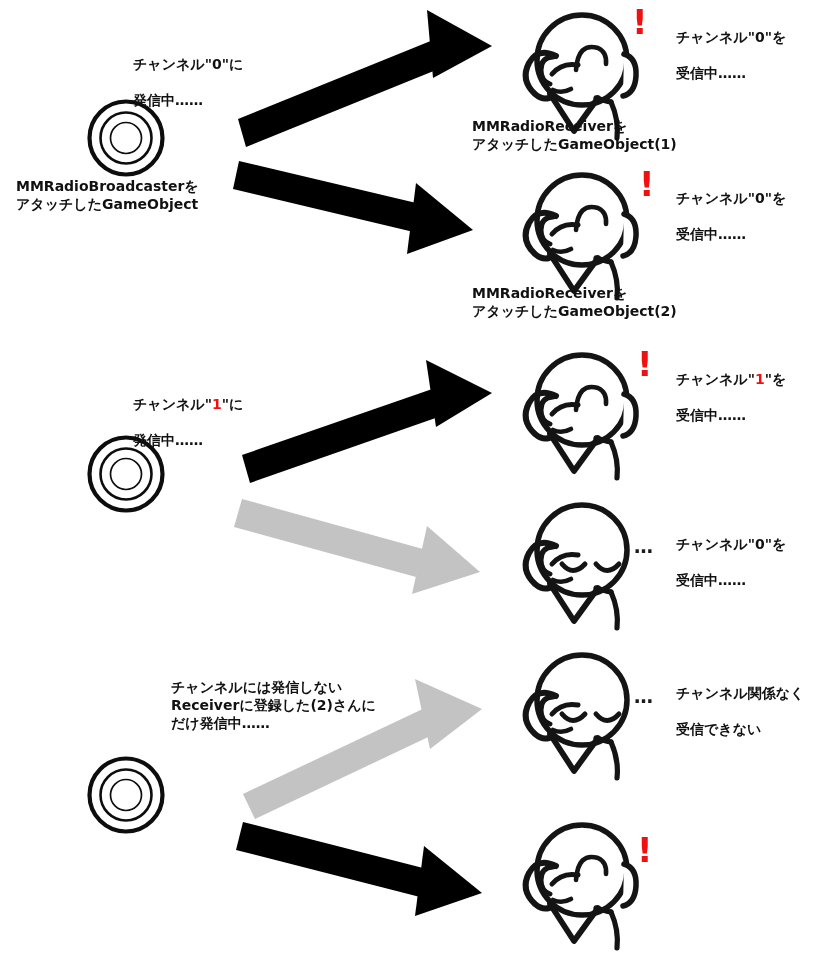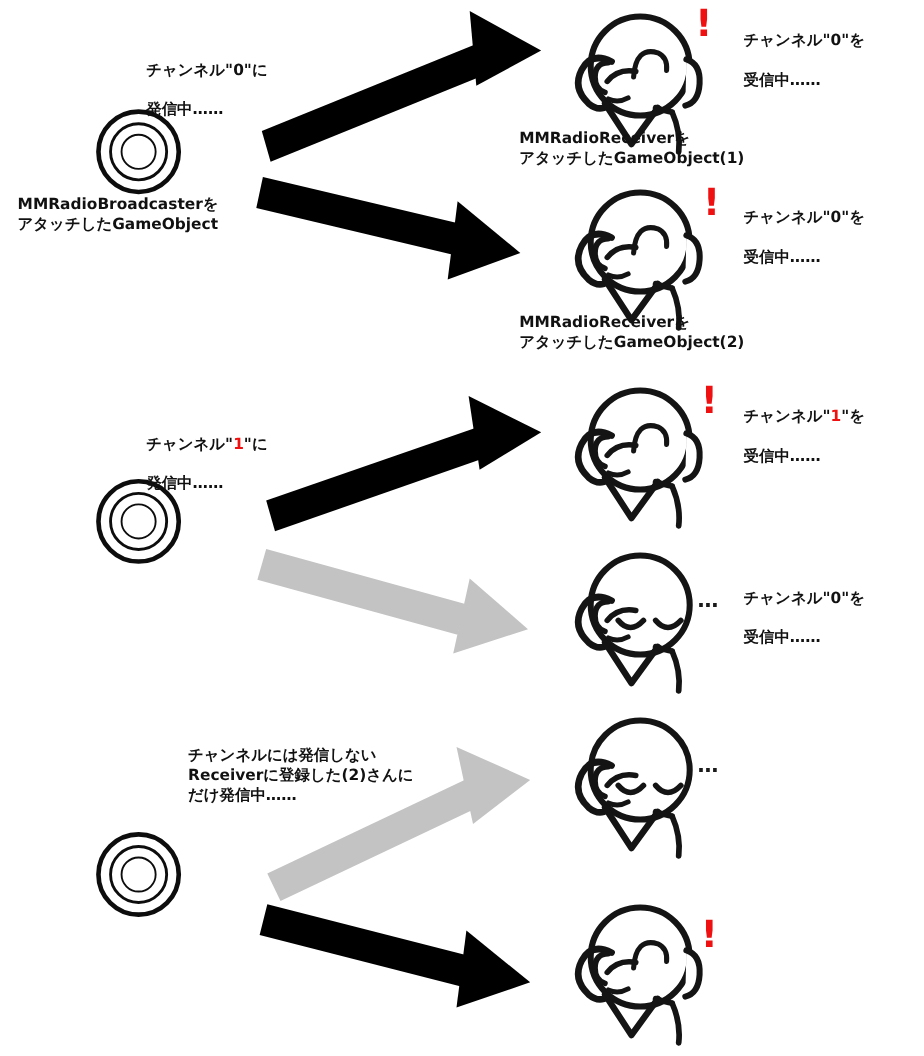--- a/index.html
+++ b/index.html
@@ -224,20 +224,24 @@
       <path d="M40,72 q10,-12 26,-9" stroke-width="5"></path>
       <path d="M41,88 q9,4 18,-1" stroke-width="4.6"></path>
       <path d="M38,92 L62,129 L86,96" stroke-width="5.8"></path>
       <path d="M99,100 q8,18 6,36" stroke-width="5.2"></path>
       <path d="M84,96 q9,3 15,4" stroke-width="5.2"></path>
     </g>
   </svg>
 
   <div class="abs dots" style="left:634px;top:687px;">…</div>
 
+  <div class="abs label lbl-14" style="left:676px;top:667px;">
+    <span>チャンネル関係なく</span><br>
+    <span>受信できない</span>
+  </div>
 
   <svg class="abs" style="left:512px;top:812px;width:140px;height:140px;" viewBox="0 0 140 140">
     <g fill="none" stroke="#141414" stroke-width="5.5" stroke-linecap="round" stroke-linejoin="round">
       <circle cx="70" cy="58" r="45"></circle>
       <path d="M112,52 q13,4 12,22 q-1,17 -13,20" fill="#ffffff"></path>
       <path d="M64,68 q2,-28 22,-22 q9,4 8,16" stroke-width="4.6"></path>
       <path d="M44,54 q-18,-9 -27,7 q-9,17 6,31 q7,6 14,4" stroke-width="6"></path>
       <path d="M41,55 q-12,0 -12,13 q0,11 9,14" stroke-width="5"></path>
       <path d="M40,72 q10,-12 26,-9" stroke-width="5"></path>
       <path d="M41,88 q9,4 18,-1" stroke-width="4.6"></path>

